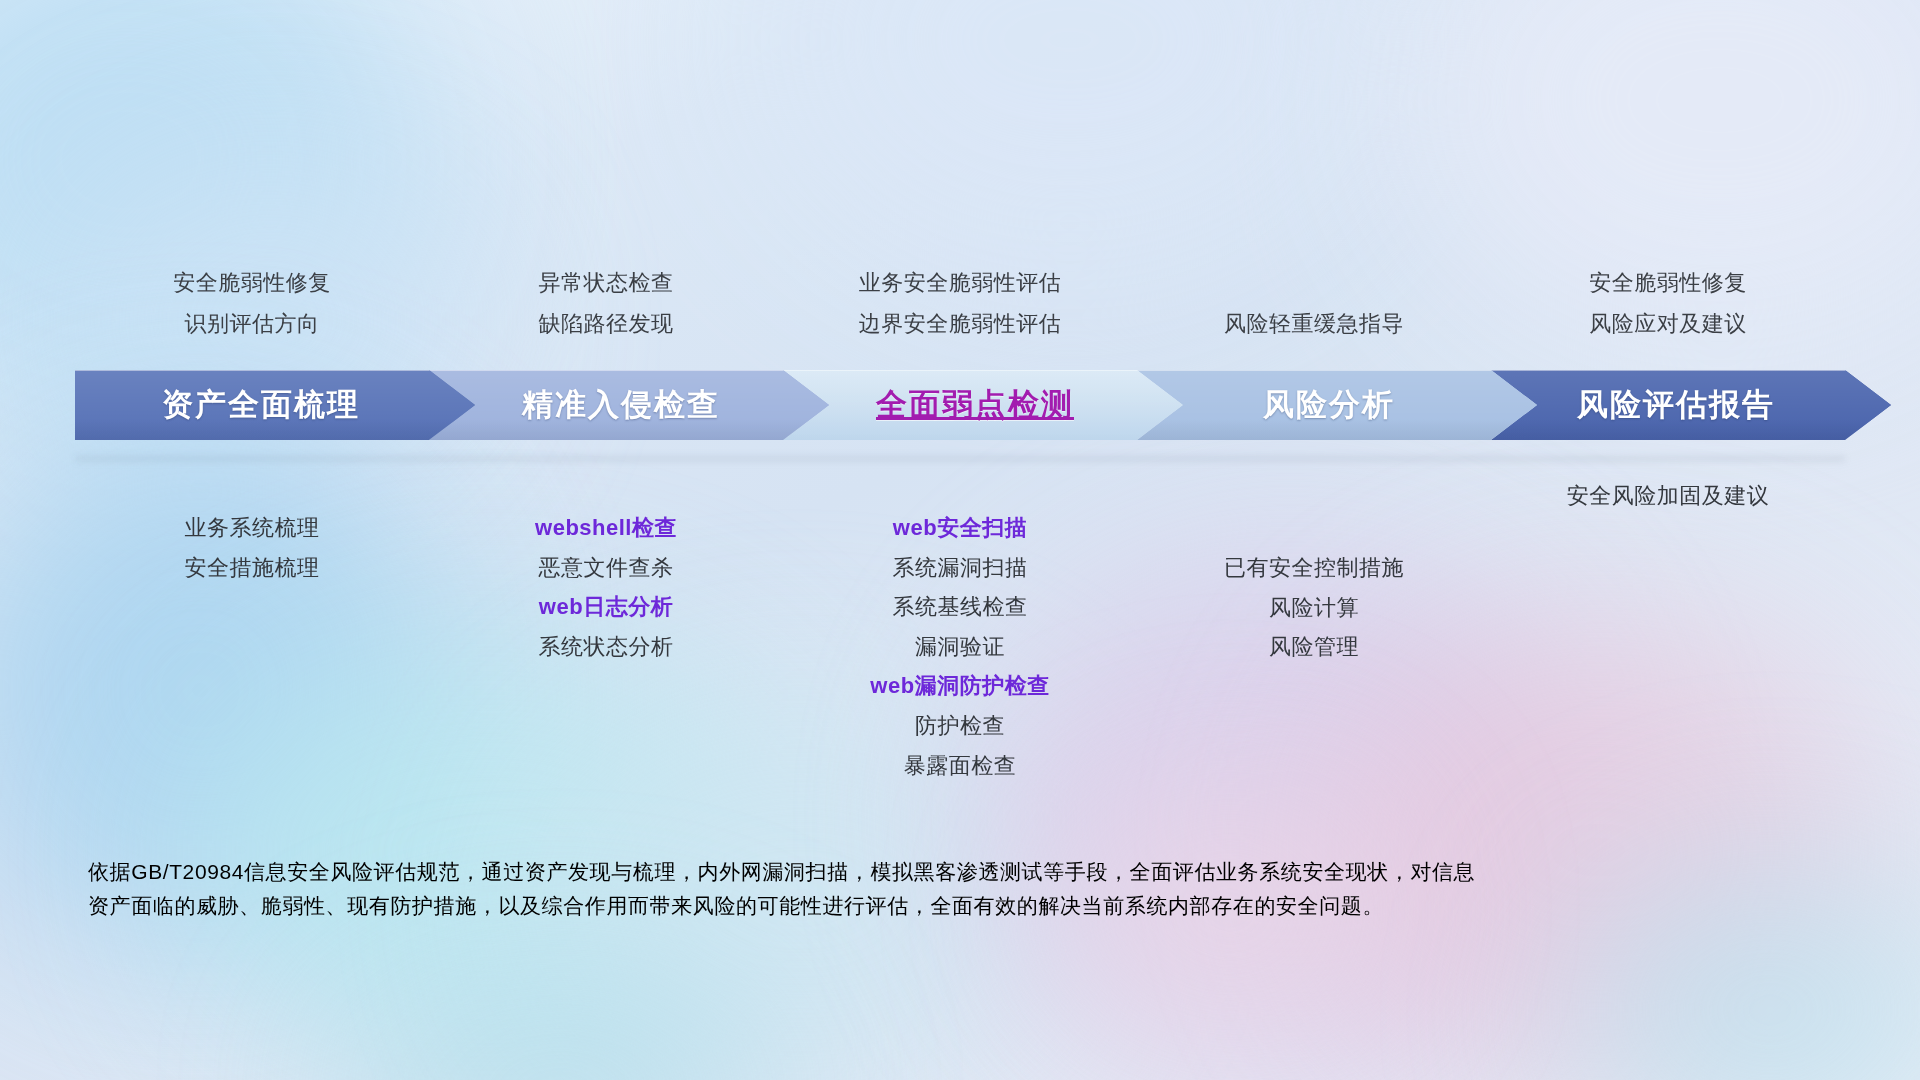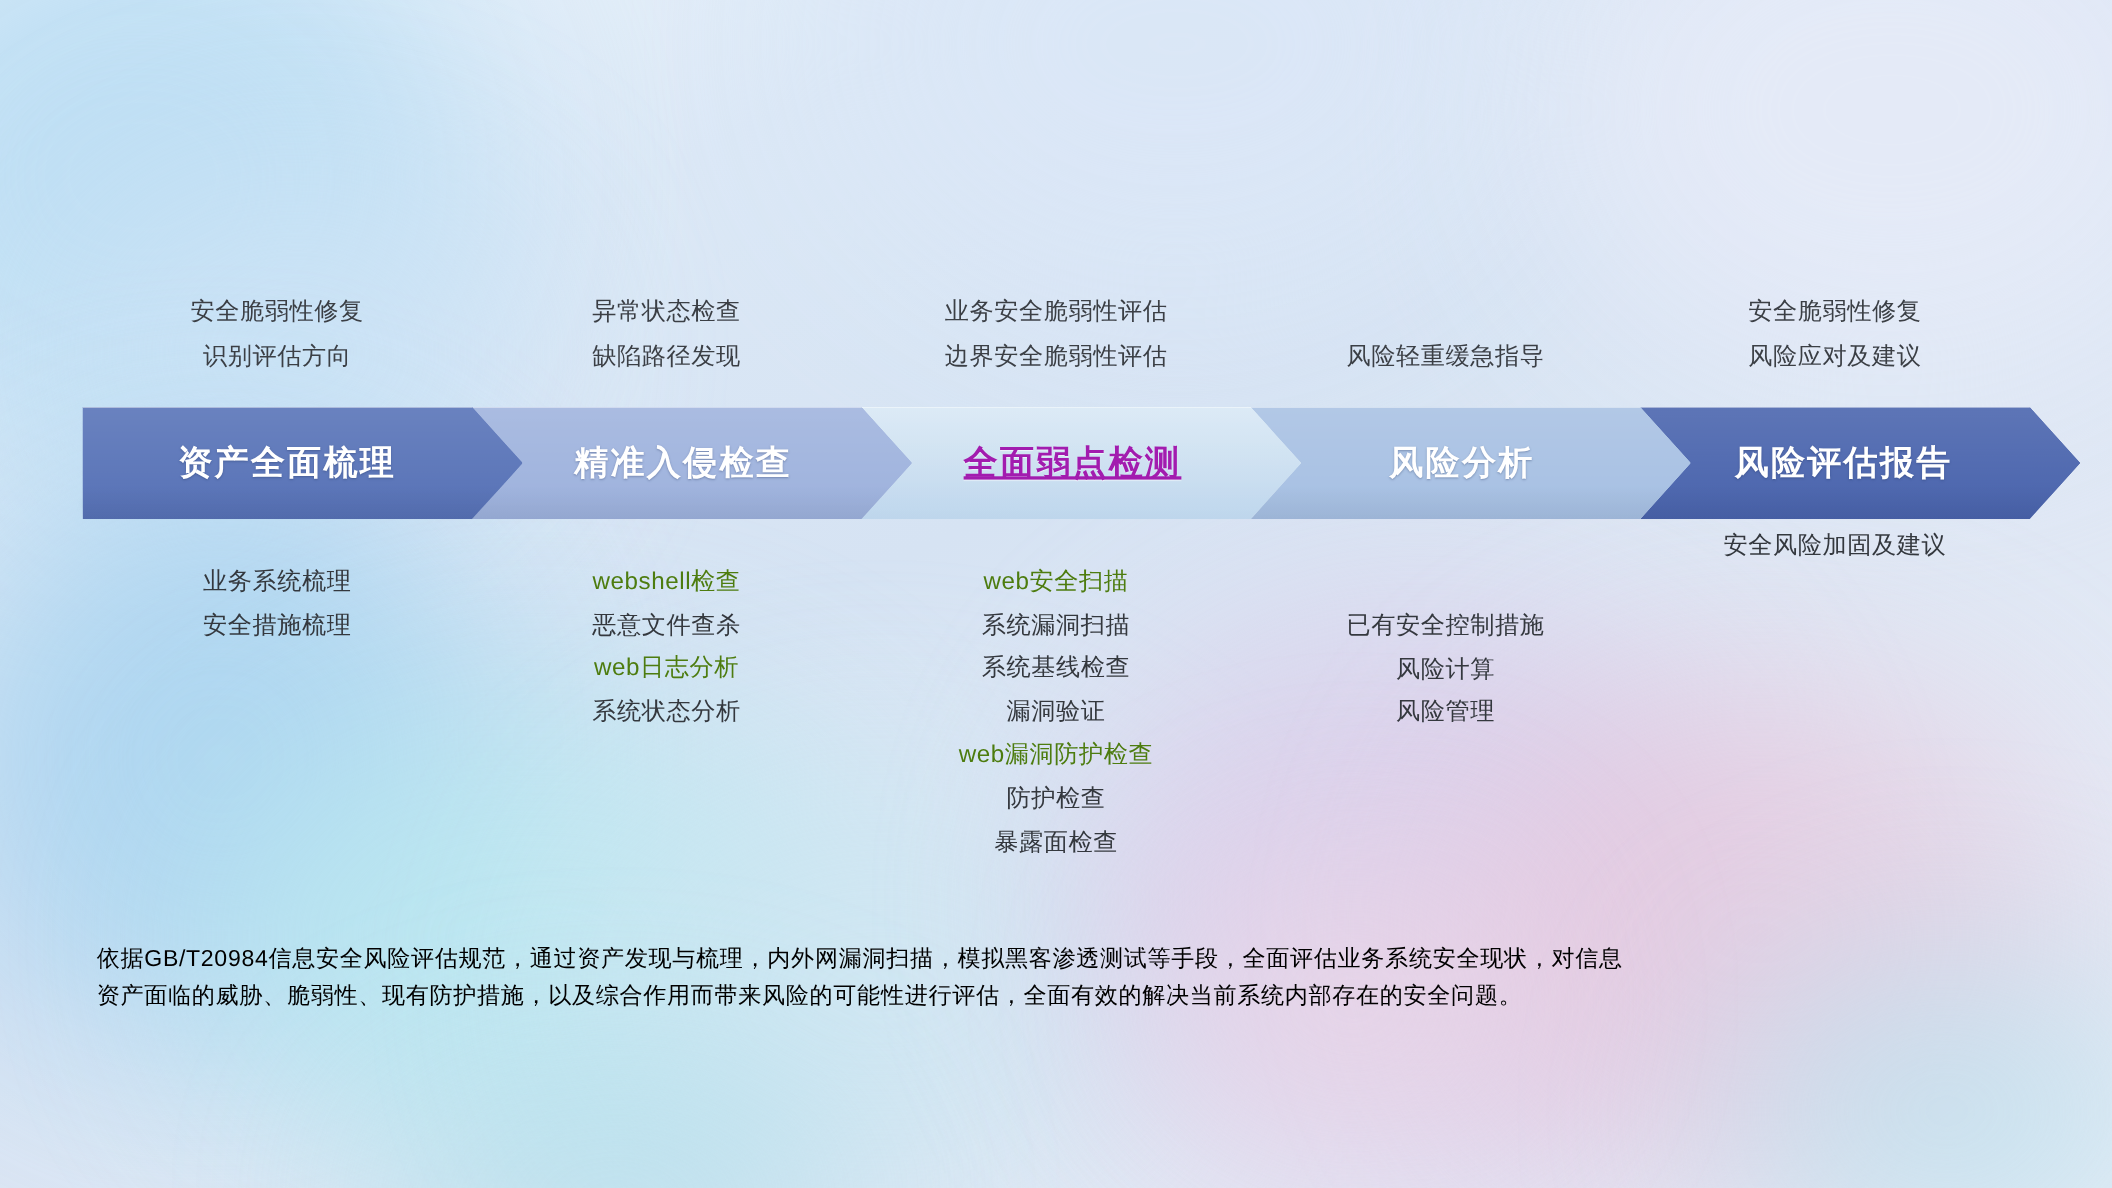--- a/index.html
+++ b/index.html
@@ -34,26 +34,26 @@
   .top-list  { position:absolute; }
   .top-list .li {
     font-size:22px; color:#3b3f45; line-height:1.85;
     white-space:nowrap; letter-spacing:.5px;
   }
   .bot-list { position:absolute; }
   .bot-list .li {
     font-size:22px; color:#34383e; line-height:1.8;
     white-space:nowrap; letter-spacing:.5px;
   }
-  .bot-list .li.bold { font-weight:normal; color:#4d7c0f;text-align:center; }
+  .bot-list .li.bold { font-weight:bold; color:#6d28d9;text-align:center; }
 
   
   .band { position:absolute; left:75px; top:370px; width:1770px; height:90px; }
   .chev {
-    position:absolute; top:0; height:102px;
+    position:absolute; top:0; height:70px;
     display:flex; align-items:center; justify-content:center;
   }
   .chev .shape { position:absolute; inset:0; }
   .chev .lbl {
     position:relative; z-index:3;
     font-size:31px; font-weight:bold; letter-spacing:2px;
     white-space:nowrap;
   }
   .chev.dark .lbl  { color:#ffffff; text-shadow:0 1px 2px rgba(30,45,90,.35); }
   .chev.light .lbl { color:#a21caf; text-shadow:0 1px 1px rgba(255,255,255,.6);text-decoration:underline; }

